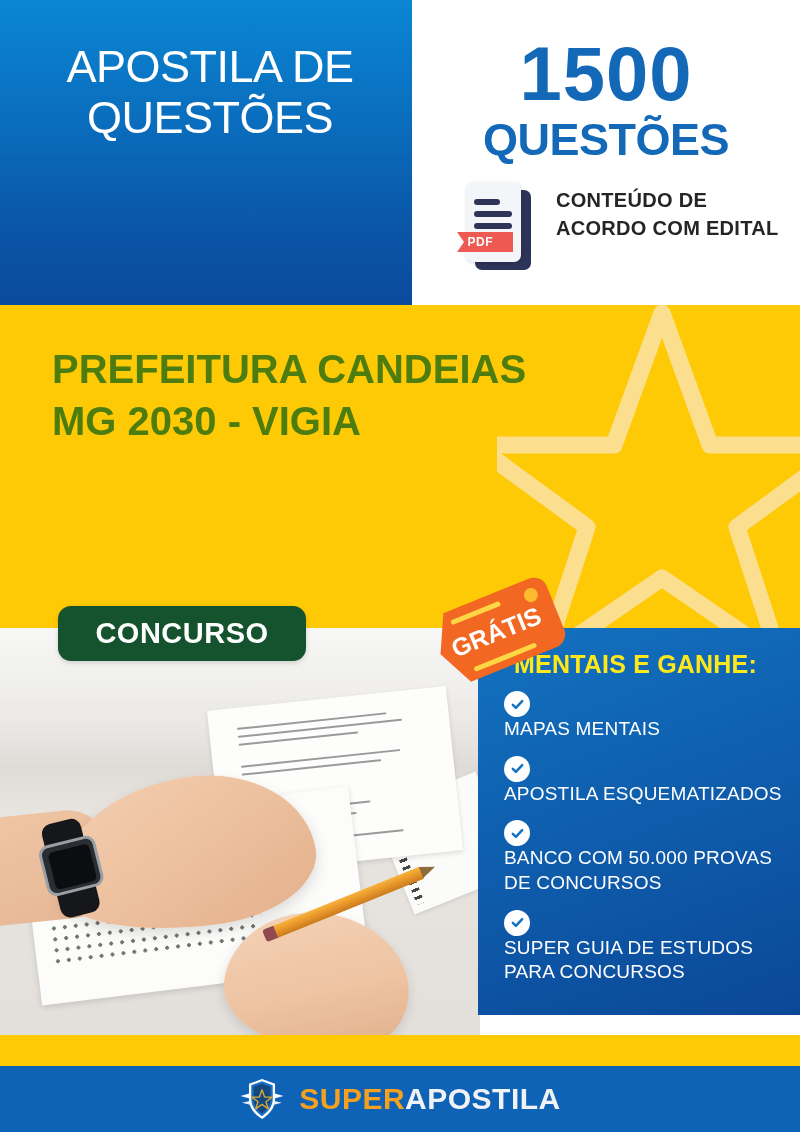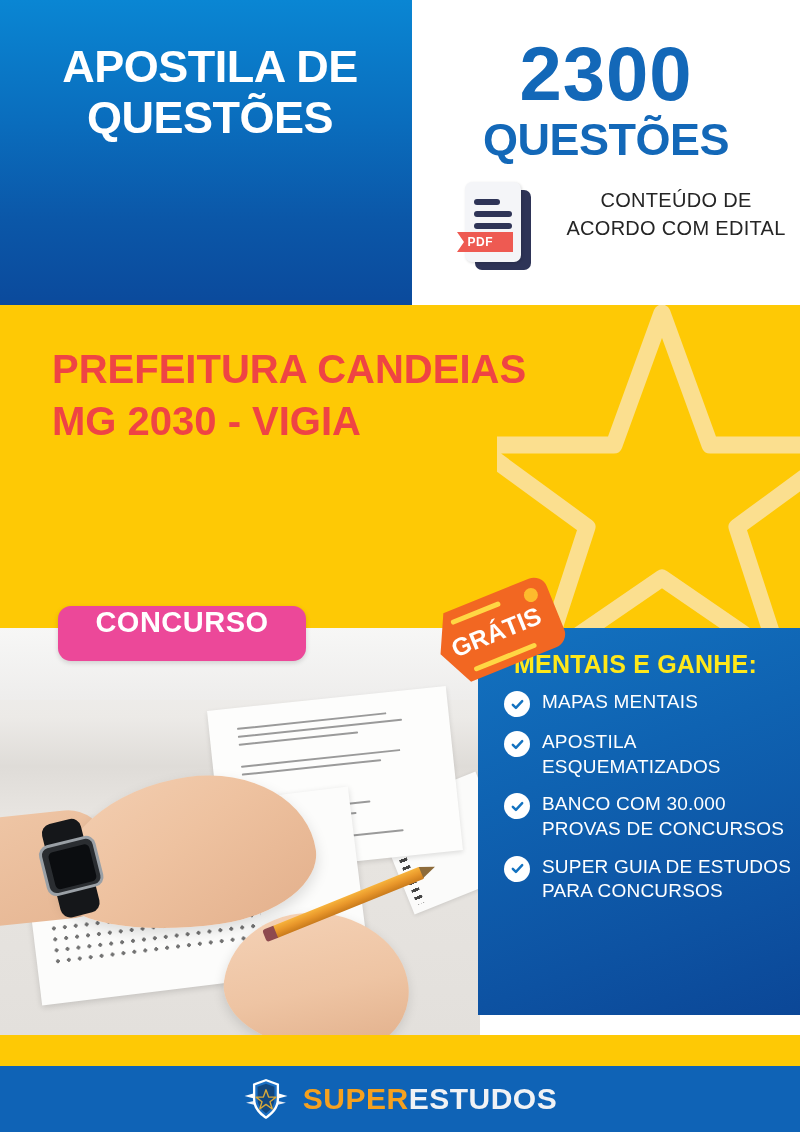--- a/index.html
+++ b/index.html
@@ -25,21 +25,21 @@
   .header-blue {
     position: absolute; left: 0; top: 0;
     width: 412px; height: 305px;
     background: linear-gradient(180deg, #0a86d3 0%, #0a6dbd 40%, #0b57a8 72%, #0b4a9c 100%);
   }
   .header-title {
     position: absolute;
     left: 30px; top: 42px;
     width: 360px;
     color: #ffffff;
-    font-weight: 700;
+    font-weight: 400;
     font-size: 45px;
     line-height: 1.13;
     letter-spacing: -0.5px;
     text-align: center;
   }
   .header-title div { white-space: nowrap; }
 
   
   .qty-count {
     position: absolute;
@@ -98,44 +98,43 @@
     letter-spacing: .5px;
     clip-path: polygon(0 0, 100% 0, 100% 100%, 0 100%, 7px 50%);
   }
 
   .edital-text {
     position: absolute;
     left: 556px; top: 186px;
     width: 240px;
     color: #252525;
     font-size: 20px;
-    font-weight: 400;
+    font-weight: 700;
     line-height: 1.42;
     letter-spacing: .3px;
-    text-align: center;
   }
 
   
   .yellow-band {
     position: absolute; left: 0; top: 305px;
     width: 800px; height: 323px;
     background: #fec905;
     overflow: hidden;
   }
   .star-deco {
     position: absolute;
     left: 497px; top: -10px;
     width: 330px; height: 340px;
     opacity: 1;
   }
   .exam-title {
     position: absolute;
     left: 52px; top: 343px;
     width: 680px;
-    color: #ef4444;
+    color: #4d7c0f;
     font-size: 40px;
     font-weight: 800;
     line-height: 1.30;
     letter-spacing: 0px;
   }
   .exam-title div { white-space: nowrap; }
 
   
   .photo {
     position: absolute;
@@ -259,23 +258,23 @@
   .pencil-eraser {
     position:absolute; left:-10px; top:0; width:12px; height:13px;
     background:#8e4a4f; border-radius: 3px 0 0 3px;
   }
 
   
   .concurso-badge {
     position: absolute;
     left: 58px; top: 606px;
     width: 248px; height: 55px;
-    background: #ec4899;
+    background: #14532d;
     border-radius: 13px;
-    display: flex; justify-content: center;
+    display: flex; align-items: center; justify-content: center;
     box-shadow: 0 2px 5px rgba(0,0,0,.15);
   }
   .concurso-badge span {
     color: #ffffff; font-size: 29px; font-weight: 800; letter-spacing: .5px;
   }
 
   
   .benefits-panel {
     position: absolute;
     left: 478px; top: 628px;
@@ -293,20 +292,21 @@
   }
   .benefit-list {
     position: absolute;
     left: 26px; top: 62px;
     width: 290px;
   }
   .benefit-item {
     display: flex;
     align-items: flex-start;
     margin-bottom: 13px;
+    flex-direction: column;
   }
   .check-circle {
     flex: 0 0 auto;
     width: 26px; height: 26px;
     background: #ffffff;
     border-radius: 50%;
     margin-right: 12px;
     margin-top: 1px;
     display:flex; align-items:center; justify-content:center;
   }
@@ -357,21 +357,21 @@
 
   <div class="header-band">
 
     <div class="header-blue"></div>
 
     <div class="header-title">
       <div>APOSTILA DE</div>
       <div>QUESTÕES</div>
     </div>
 
-    <div class="qty-count">2300</div>
+    <div class="qty-count">1500</div>
     <div class="qty-word">QUESTÕES</div>
 
     <div class="pdf-icon">
       <div class="pdf-back"></div>
       <div class="pdf-front">
         <div class="pdf-line pdf-l1"></div>
         <div class="pdf-line pdf-l2"></div>
         <div class="pdf-line pdf-l3"></div>
       </div>
       <div class="pdf-ribbon">PDF</div>
@@ -458,21 +458,21 @@
         </span>
         <span class="benefit-text">APOSTILA ESQUEMATIZADOS</span>
       </div>
 
       <div class="benefit-item">
         <span class="check-circle">
           <svg width="15" height="15" viewBox="0 0 16 16">
               <path d="M3 8.3 L6.3 11.6 L13 4.4" fill="none" stroke="#1372c0" stroke-width="2.6" stroke-linecap="round" stroke-linejoin="round"></path>
             </svg>
         </span>
-        <span class="benefit-text">BANCO COM 30.000 PROVAS DE CONCURSOS</span>
+        <span class="benefit-text">BANCO COM 50.000 PROVAS DE CONCURSOS</span>
       </div>
 
       <div class="benefit-item">
         <span class="check-circle">
           <svg width="15" height="15" viewBox="0 0 16 16">
               <path d="M3 8.3 L6.3 11.6 L13 4.4" fill="none" stroke="#1372c0" stroke-width="2.6" stroke-linecap="round" stroke-linejoin="round"></path>
             </svg>
         </span>
         <span class="benefit-text">SUPER GUIA DE ESTUDOS PARA CONCURSOS</span>
       </div>
@@ -497,16 +497,16 @@
     <svg class="brand-shield" viewBox="0 0 60 56">
       <path d="M2 24 L20 19 L20 29 Z" fill="#ffffff"></path>
       <path d="M4 33 L21 29 L21 37 Z" fill="#e8eef6"></path>
       <path d="M58 24 L40 19 L40 29 Z" fill="#ffffff"></path>
       <path d="M56 33 L39 29 L39 37 Z" fill="#e8eef6"></path>
       <path d="M30 2 L47 8 V28 C47 41 38 49 30 54 C22 49 13 41 13 28 V8 Z" fill="#ffffff"></path>
       <path d="M30 5 L44 10 V28 C44 39 36 46 30 50.5 C24 46 16 39 16 28 V10 Z" fill="#1a6fc4"></path>
       <path d="M30 8 L41 12 V28 C41 37 35 43 30 47 C25 43 19 37 19 28 V12 Z" fill="#12477f"></path>
       <polygon points="30,16 33.4,25.5 43,25.5 35.2,31.5 38.2,41 30,35 21.8,41 24.8,31.5 17,25.5 26.6,25.5" fill="none" stroke="#d9a93a" stroke-width="1.8" stroke-linejoin="round"></polygon>
     </svg>
-    <span class="brand-text"><span class="brand-super">SUPER</span><span class="brand-educado">ESTUDOS</span></span>
+    <span class="brand-text"><span class="brand-super">SUPER</span><span class="brand-educado">APOSTILA</span></span>
   </div>
 
 </div>
 
 </body></html>

